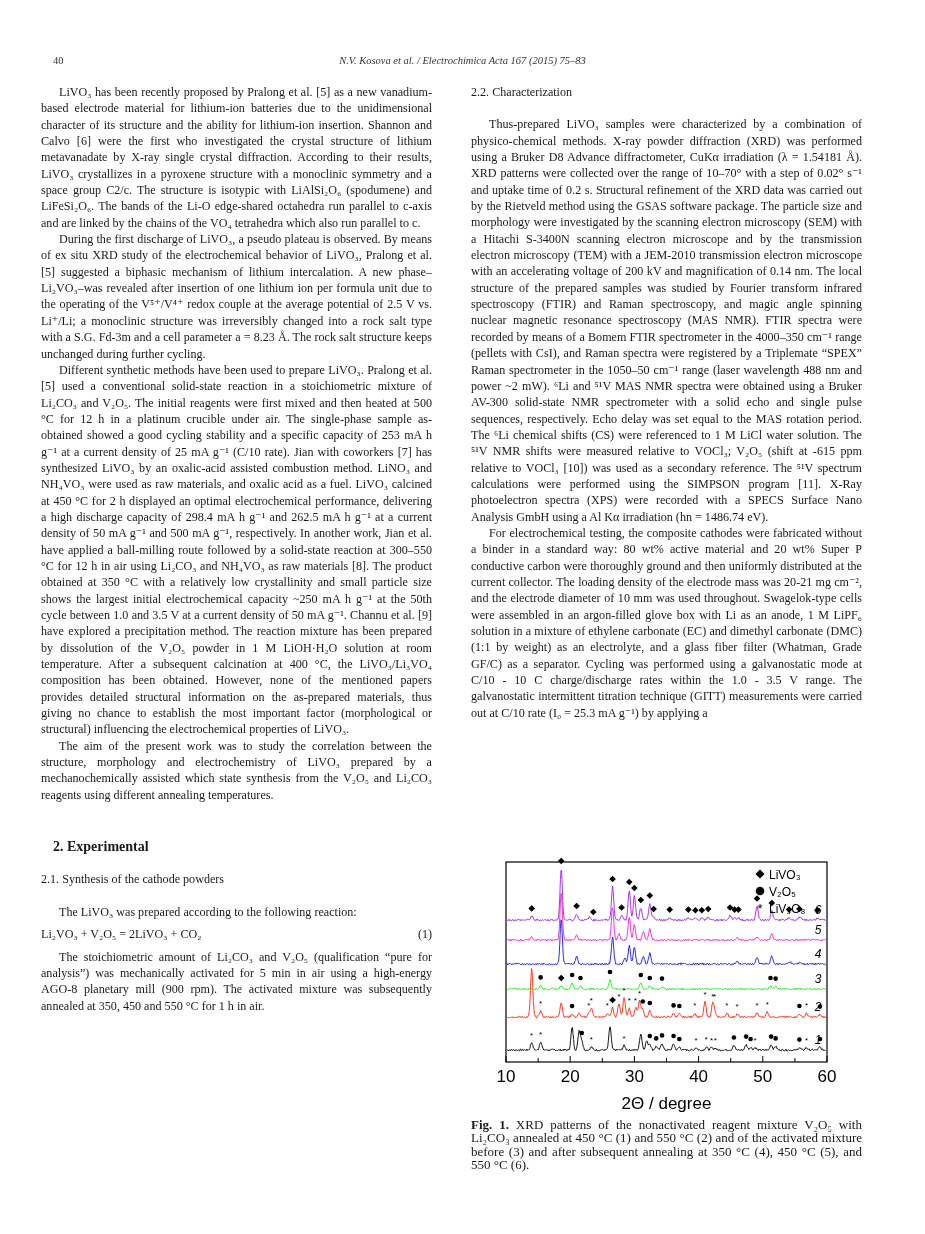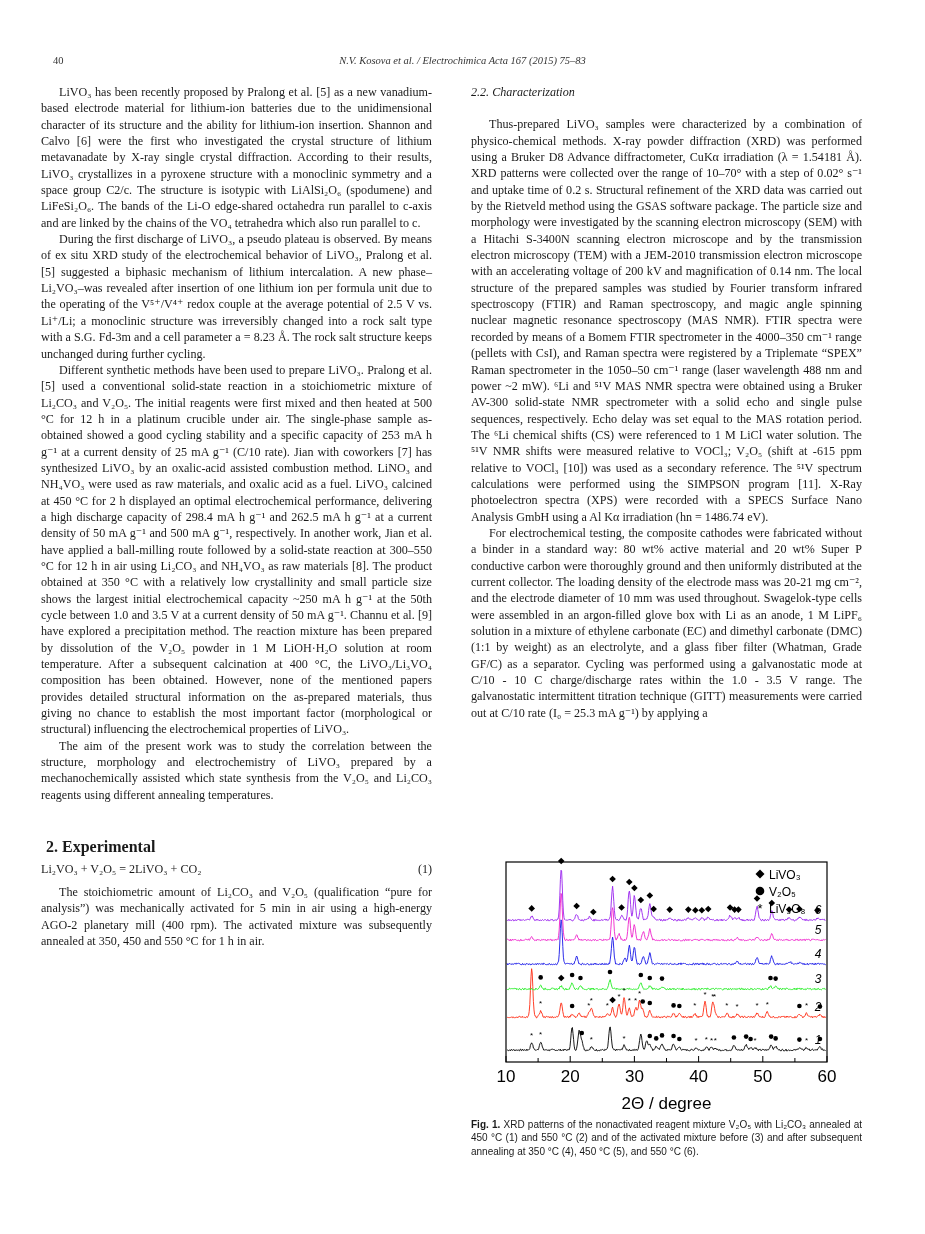--- a/index.html
+++ b/index.html
@@ -6,48 +6,50 @@
   body{width:925px;height:1234px;position:relative;overflow:hidden;
        font-family:"DejaVu Serif","Liberation Serif",serif;color:#1a1a1a;}
   .hdr{position:absolute;top:55px;font-size:10.5px;color:#333;font-family:"Liberation Serif",serif;}
   .hdr.pg{left:53px;}
   .hdr.jr{left:0;width:925px;text-align:center;font-style:italic;}
   .col{position:absolute;top:84px;width:391px;font-size:12.1px;line-height:16.35px;
        font-family:"Liberation Serif","DejaVu Serif",serif;}
   .col.left{left:41px;}
   .col.right{left:471px;}
   .col p{margin:0;text-align:justify;text-indent:18px;}
-  .h2{font-weight:bold;margin:36px 0 0 5px;font-size:16px;}
-  .h3{font-style:italic;margin:16px 0 16px 0;}
+  .h2{font-weight:bold;margin:36px 0 0 12px;font-size:14px;}
+  .h3{margin:16px 0 16px 0;}
   .h3.first{margin-top:0;}
   .eq{display:flex;justify-content:space-between;margin:6px 0 6px 0;}
   .figwrap{position:absolute;left:470px;top:850px;width:400px;height:320px;}
   .figsvg{position:absolute;left:0;top:0;}
-  .caption{position:absolute;left:471px;top:1118px;width:391px;font-size:10px;line-height:13.4px;
-           text-align:justify;font-family:Liberation Sans, sans-serif;}
+  .caption{position:absolute;left:471px;top:1118px;width:391px;font-size:13px;line-height:13.4px;
+           text-align:justify;font-family:Liberation Serif, serif;}
   .caption b{font-weight:bold;}
   .axfont{font-family:"Liberation Sans","DejaVu Sans",sans-serif;}
 </style>
 </head>
 <body>
 
 <div class="hdr pg">40</div>
 <div class="hdr jr">N.V. Kosova et al. / Electrochimica Acta 167 (2015) 75–83</div>
 
 <div class="col left">
   <p>LiVO₃ has been recently proposed by Pralong et al. [5] as a new vanadium-based electrode material for lithium-ion batteries due to the unidimensional character of its structure and the ability for lithium-ion insertion. Shannon and Calvo [6] were the first who investigated the crystal structure of lithium metavanadate by X-ray single crystal diffraction. According to their results, LiVO₃ crystallizes in a pyroxene structure with a monoclinic symmetry and a space group C2/c. The structure is isotypic with LiAlSi₂O₆ (spodumene) and LiFeSi₂O₆. The bands of the Li-O edge-shared octahedra run parallel to c-axis and are linked by the chains of the VO₄ tetrahedra which also run parallel to c.</p>
   <p>During the first discharge of LiVO₃, a pseudo plateau is observed. By means of ex situ XRD study of the electrochemical behavior of LiVO₃, Pralong et al. [5] suggested a biphasic mechanism of lithium intercalation. A new phase–Li₂VO₃–was revealed after insertion of one lithium ion per formula unit due to the operating of the V⁵⁺/V⁴⁺ redox couple at the average potential of 2.5 V vs. Li⁺/Li; a monoclinic structure was irreversibly changed into a rock salt type with a S.G. Fd-3m and a cell parameter a = 8.23 Å. The rock salt structure keeps unchanged during further cycling.</p>
   <p>Different synthetic methods have been used to prepare LiVO₃. Pralong et al. [5] used a conventional solid-state reaction in a stoichiometric mixture of Li₂CO₃ and V₂O₅. The initial reagents were first mixed and then heated at 500 °C for 12 h in a platinum crucible under air. The single-phase sample as-obtained showed a good cycling stability and a specific capacity of 253 mA h g⁻¹ at a current density of 25 mA g⁻¹ (C/10 rate). Jian with coworkers [7] has synthesized LiVO₃ by an oxalic-acid assisted combustion method. LiNO₃ and NH₄VO₃ were used as raw materials, and oxalic acid as a fuel. LiVO₃ calcined at 450 °C for 2 h displayed an optimal electrochemical performance, delivering a high discharge capacity of 298.4 mA h g⁻¹ and 262.5 mA h g⁻¹ at a current density of 50 mA g⁻¹ and 500 mA g⁻¹, respectively. In another work, Jian et al. have applied a ball-milling route followed by a solid-state reaction at 300–550 °C for 12 h in air using Li₂CO₃ and NH₄VO₃ as raw materials [8]. The product obtained at 350 °C with a relatively low crystallinity and small particle size shows the largest initial electrochemical capacity ~250 mA h g⁻¹ at the 50th cycle between 1.0 and 3.5 V at a current density of 50 mA g⁻¹. Channu et al. [9] have explored a precipitation method. The reaction mixture has been prepared by dissolution of the V₂O₅ powder in 1 M LiOH·H₂O solution at room temperature. After a subsequent calcination at 400 °C, the LiVO₃/Li₃VO₄ composition has been obtained. However, none of the mentioned papers provides detailed structural information on the as-prepared materials, thus giving no chance to establish the most important factor (morphological or structural) influencing the electrochemical properties of LiVO₃.</p>
   <p>The aim of the present work was to study the correlation between the structure, morphology and electrochemistry of LiVO₃ prepared by a mechanochemically assisted which state synthesis from the V₂O₅ and Li₂CO₃ reagents using different annealing temperatures.</p>
   <div class="h2">2. Experimental</div>
+  <div class="h3">2.1. Synthesis of the cathode powders</div>
+  <p>The LiVO₃ was prepared according to the following reaction:</p>
   <div class="eq">
     <span>Li₂VO₃ + V₂O₅ = 2LiVO₃ + CO₂</span>
     <span>(1)</span>
   </div>
-  <p>The stoichiometric amount of Li₂CO₃ and V₂O₅ (qualification “pure for analysis”) was mechanically activated for 5 min in air using a high-energy AGO-2 planetary mill (400 rpm). The activated mixture was subsequently annealed at 350, 450 and 550 °C for 1 h in air.</p>
+  <p>The stoichiometric amount of Li₂CO₃ and V₂O₅ (qualification “pure for analysis”) was mechanically activated for 5 min in air using a high-energy AGO-8 planetary mill (900 rpm). The activated mixture was subsequently annealed at 350, 450 and 550 °C for 1 h in air.</p>
 </div>
 
 <div class="col right">
   <div class="h3 first">2.2. Characterization</div>
   <p>Thus-prepared LiVO₃ samples were characterized by a combination of physico-chemical methods. X-ray powder diffraction (XRD) was performed using a Bruker D8 Advance diffractometer, CuKα irradiation (λ = 1.54181 Å). XRD patterns were collected over the range of 10–70° with a step of 0.02° s⁻¹ and uptake time of 0.2 s. Structural refinement of the XRD data was carried out by the Rietveld method using the GSAS software package. The particle size and morphology were investigated by the scanning electron microscopy (SEM) with a Hitachi S-3400N scanning electron microscope and by the transmission electron microscopy (TEM) with a JEM-2010 transmission electron microscope with an accelerating voltage of 200 kV and magnification of 0.14 nm. The local structure of the prepared samples was studied by Fourier transform infrared spectroscopy (FTIR) and Raman spectroscopy, and magic angle spinning nuclear magnetic resonance spectroscopy (MAS NMR). FTIR spectra were recorded by means of a Bomem FTIR spectrometer in the 4000–350 cm⁻¹ range (pellets with CsI), and Raman spectra were registered by a Triplemate “SPEX” Raman spectrometer in the 1050–50 cm⁻¹ range (laser wavelength 488 nm and power ~2 mW). ⁶Li and ⁵¹V MAS NMR spectra were obtained using a Bruker AV-300 solid-state NMR spectrometer with a solid echo and single pulse sequences, respectively. Echo delay was set equal to the MAS rotation period. The ⁶Li chemical shifts (CS) were referenced to 1 M LiCl water solution. The ⁵¹V NMR shifts were measured relative to VOCl₃; V₂O₅ (shift at -615 ppm relative to VOCl₃ [10]) was used as a secondary reference. The ⁵¹V spectrum calculations were performed using the SIMPSON program [11]. X-Ray photoelectron spectra (XPS) were recorded with a SPECS Surface Nano Analysis GmbH using a Al Kα irradiation (hn = 1486.74 eV).</p>
   <p>For electrochemical testing, the composite cathodes were fabricated without a binder in a standard way: 80 wt% active material and 20 wt% Super P conductive carbon were thoroughly ground and then uniformly distributed at the current collector. The loading density of the electrode mass was 20-21 mg cm⁻², and the electrode diameter of 10 mm was used throughout. Swagelok-type cells were assembled in an argon-filled glove box with Li as an anode, 1 M LiPF₆ solution in a mixture of ethylene carbonate (EC) and dimethyl carbonate (DMC) (1:1 by weight) as an electrolyte, and a glass fiber filter (Whatman, Grade GF/C) as a separator. Cycling was performed using a galvanostatic mode at C/10 - 10 C charge/discharge rates within the 1.0 - 3.5 V range. The galvanostatic intermittent titration technique (GITT) measurements were carried out at C/10 rate (I₀ = 25.3 mA g⁻¹) by applying a</p>
 </div>
 
 <div class="figwrap">
   <svg class="figsvg" id="xrd" width="400" height="270" xmlns="http://www.w3.org/2000/svg">

